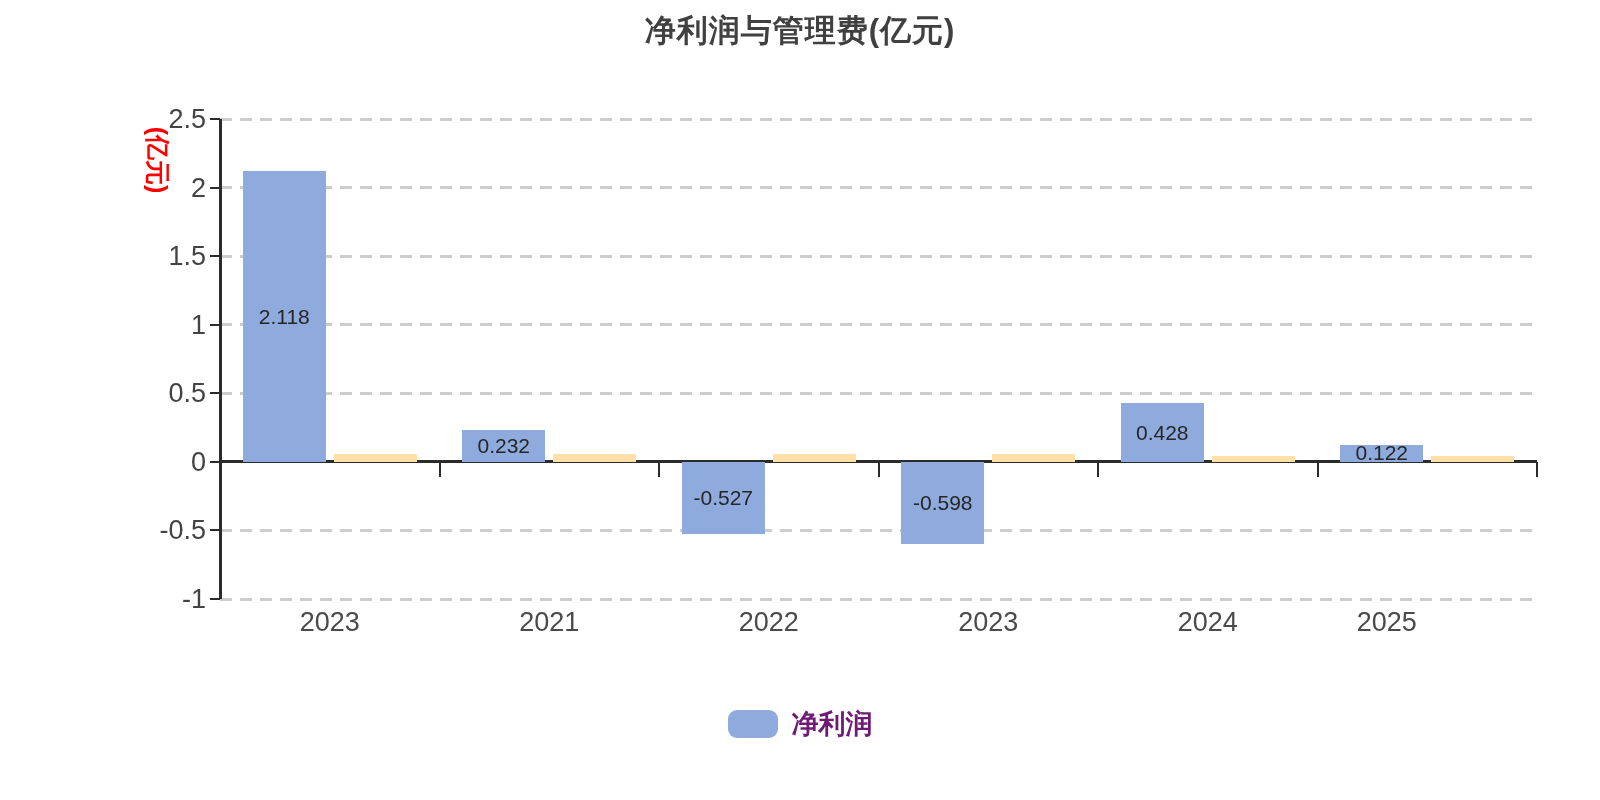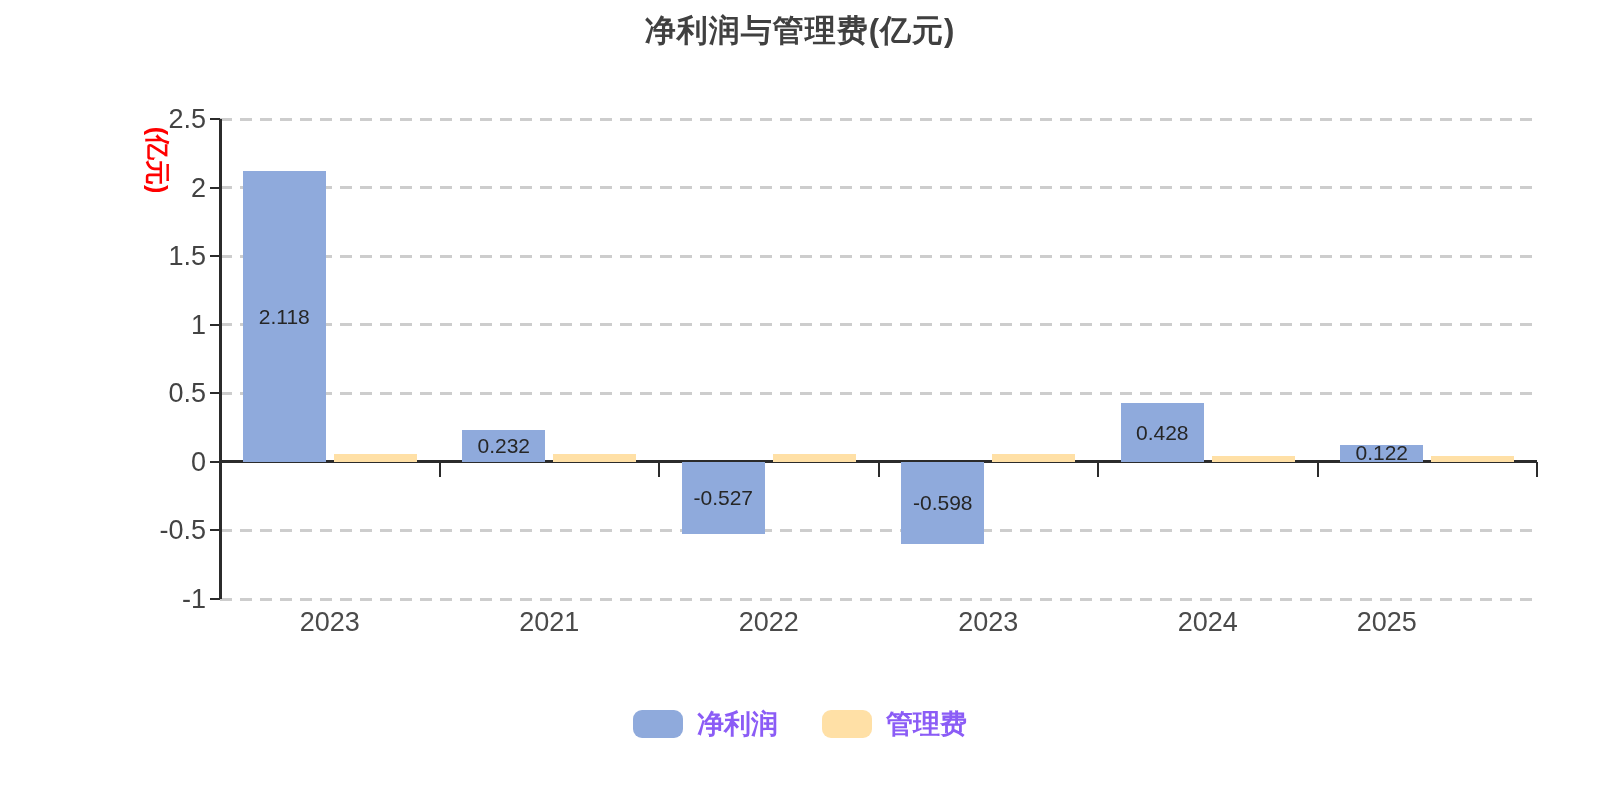--- a/index.html
+++ b/index.html
@@ -39,21 +39,21 @@
   .bar-value{
     position:absolute;width:130px;text-align:center;
     font-size:21px;color:#262626;line-height:30px;white-space:nowrap;
   }
   .legend{
     position:absolute;top:706px;left:0;width:1600px;
     display:flex;justify-content:center;align-items:center;gap:44px;
   }
   .legend-item{display:flex;align-items:center;gap:14px;cursor:pointer;}
   .legend-swatch{width:50px;height:28px;border-radius:9px;}
-  .legend-label{font-size:27px;font-weight:bold;color:#8b5cf6;}
+  .legend-label{font-size:27px;font-weight:bold;color:#701a75;}
   .source-note{
     position:absolute;top:760px;left:0;width:1600px;text-align:center;
     font-size:21px;font-weight:bold;color:#bf8f00;
   }
 </style>
 </head>
 <body>
 
 <div id="canvas">
   <div class="chart-title">净利润与管理费(亿元)</div>
@@ -116,19 +116,15 @@
       <div class="bar" style="left: 1340.25px; width: 83px; top: 445.126px; height: 16.7314px; background: rgb(143, 170, 220);"></div>
       <div class="bar-value" style="left: 1316.75px; top: 438.491px;">0.122</div>
       <div class="bar" style="left: 1431.25px; width: 83px; top: 455.686px; height: 6.17143px; background: rgb(255, 224, 166);"></div>
     </div>
 
   <div class="legend">
     <div class="legend-item">
       <span class="legend-swatch" style="background: rgb(143, 170, 220);"></span>
       <span class="legend-label">净利润</span>
     </div>
-    <div class="legend-item">
-      <span class="legend-swatch" style="background: rgb(255, 224, 166);"></span>
-      <span class="legend-label">管理费</span>
-    </div>
   </div>
 
 </div>
 
 </body></html>

